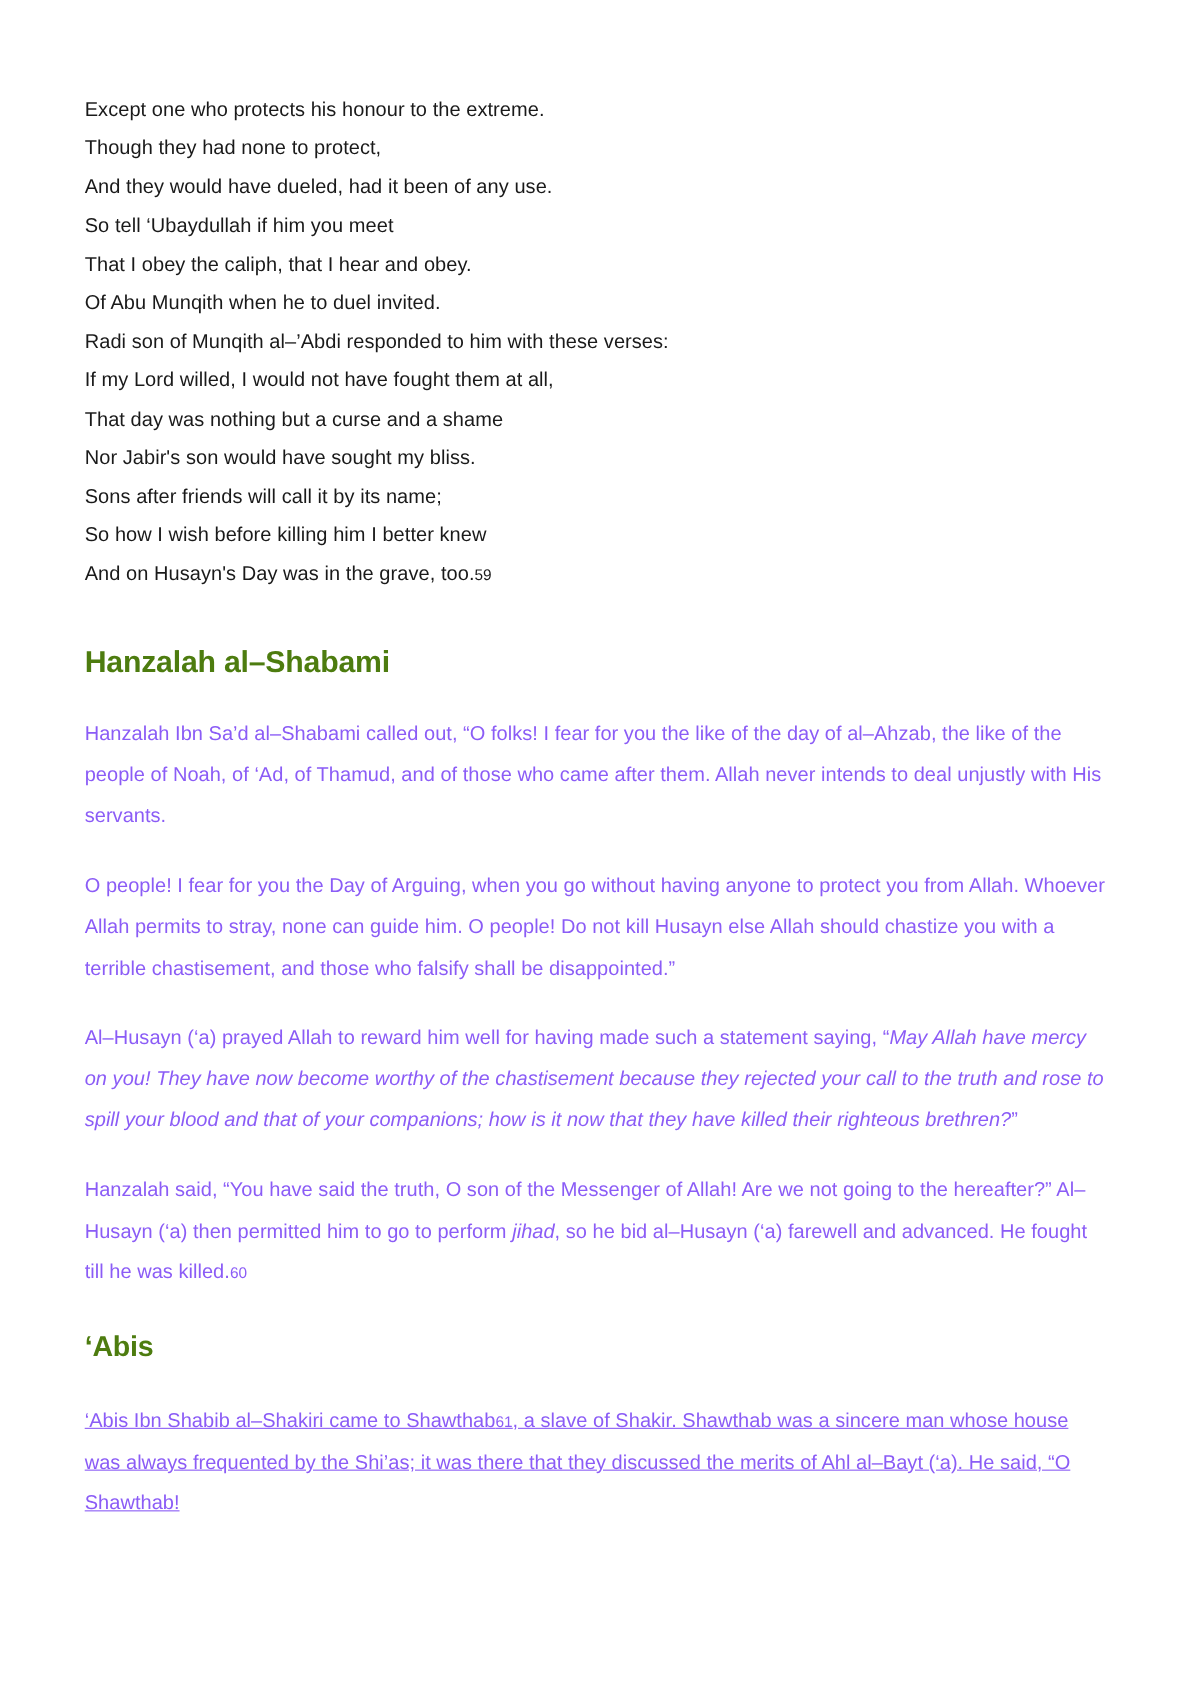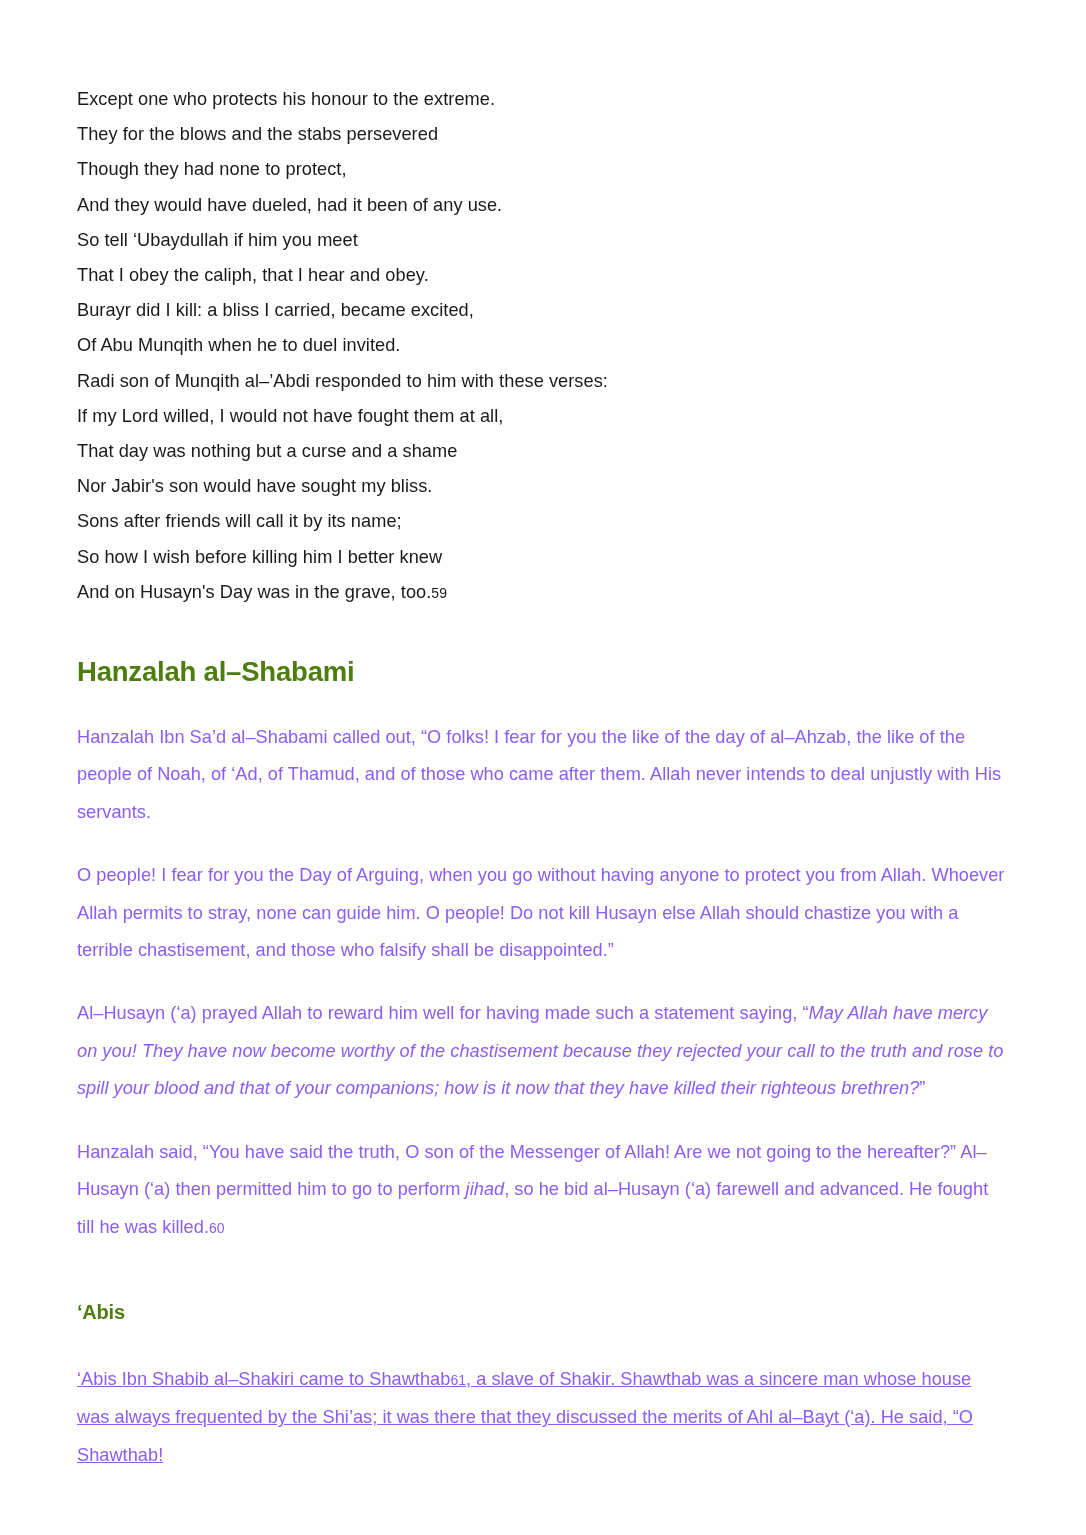--- a/index.html
+++ b/index.html
@@ -37,22 +37,22 @@
   }
   h1.section-heading {
     font-size: 27.5px;
     line-height: 34px;
     font-weight: bold;
     letter-spacing: -0.2px;
     color: #4d7c0f;
     margin: 44px 0 30px 0;
   }
   h1.section-heading.second {
-    font-size: 20px;
-    margin-top: 48px;
+    font-size: 26px;
+    margin-top: 30px;
     margin-bottom: 32px;
   }
   p.body-par {
     font-size: 18.2px;
     line-height: 37.4px;
     letter-spacing: 0.03px;
     color: #8b5cf6;
     margin: 0 0 26px 0;
     text-align: left;
     max-width: 935px;
@@ -65,26 +65,24 @@
     font-style: italic;
   }
 </style>
 </head>
 <body>
 
 <div class="page">
 
   <div class="verse-block">
     <div class="verse-line">Except one who protects his honour to the extreme.</div>
-    <div class="verse-line">They for the blows and the stabs persevered</div>
     <div class="verse-line">Though they had none to protect,</div>
     <div class="verse-line">And they would have dueled, had it been of any use.</div>
     <div class="verse-line">So tell ‘Ubaydullah if him you meet</div>
     <div class="verse-line">That I obey the caliph, that I hear and obey.</div>
-    <div class="verse-line">Burayr did I kill: a bliss I carried, became excited,</div>
     <div class="verse-line">Of Abu Munqith when he to duel invited.</div>
     <div class="verse-line">Radi son of Munqith al–’Abdi responded to him with these verses:</div>
     <div class="verse-line">If my Lord willed, I would not have fought them at all,</div>
     <div class="verse-line">That day was nothing but a curse and a shame</div>
     <div class="verse-line">Nor Jabir's son would have sought my bliss.</div>
     <div class="verse-line">Sons after friends will call it by its name;</div>
     <div class="verse-line">So how I wish before killing him I better knew</div>
     <div class="verse-line"><span>And on Husayn's Day was in the grave, too.</span><span class="footnote-ref">59</span></div>
   </div>
 

